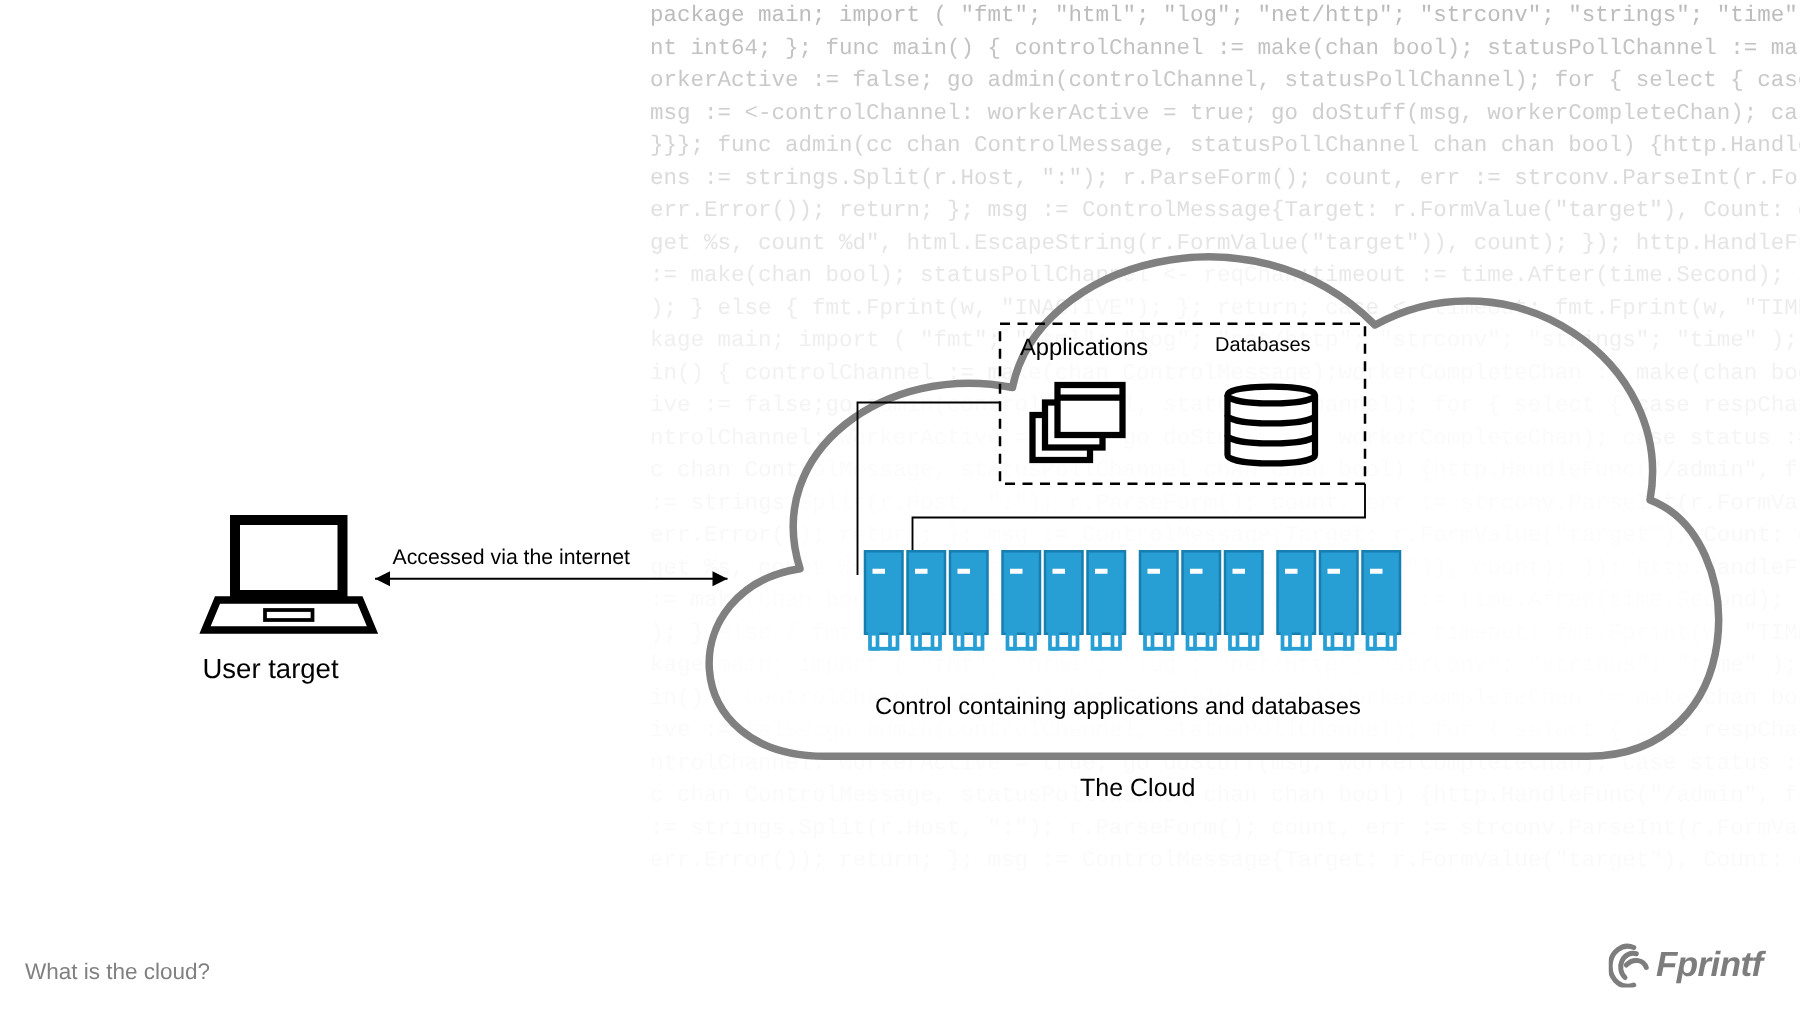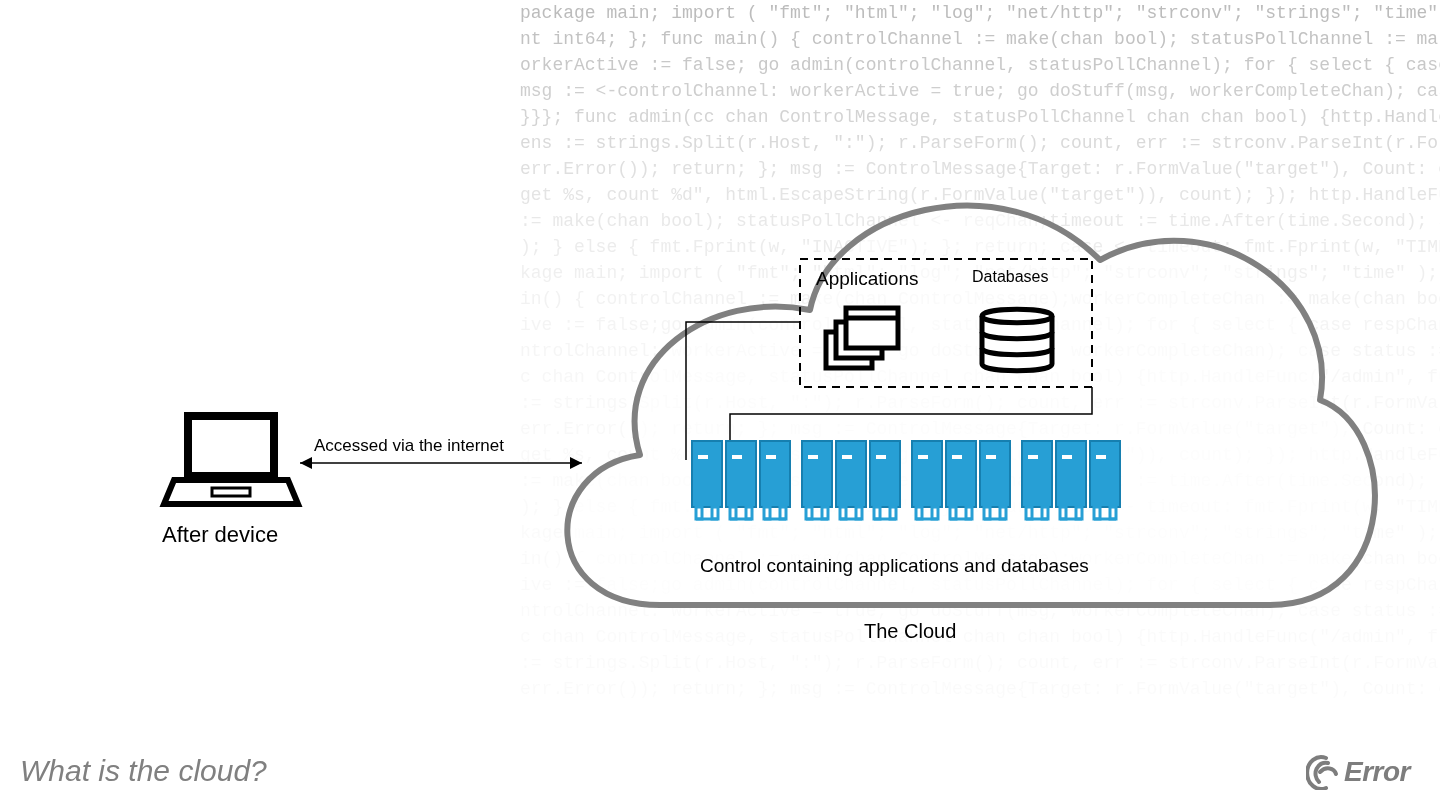--- a/index.html
+++ b/index.html
@@ -63,24 +63,23 @@
   .label {
     position: absolute;
     z-index: 2;
     font-size: 20px;
     color: #000;
   }
   .caption {
     position:absolute;
     bottom:22px;
     left:20px;
-    font-size:30px;
+    font-size:18px;
     color:#808080;
     z-index:2;
-    font-style:italic;
   }
   .brand {
     position:absolute;
     right:30px;
     bottom:20px;
     z-index:2;
     display:flex;
     align-items:center;
     color:#7d7d7d;
   }
@@ -196,34 +195,34 @@
   <polygon points="300,463 312,457 312,469" fill="#000"></polygon>
   <polygon points="582,463 570,457 570,469" fill="#000"></polygon>
 
   <g stroke="#000" fill="none">
     <rect x="188" y="416" width="86" height="60" stroke-width="8"></rect>
     <path d="M 174 480 L 288 480 L 298 504 L 164 504 Z" stroke-width="6" fill="#fff"></path>
     <rect x="212" y="488" width="38" height="8" stroke-width="3"></rect>
   </g>
 </svg>
 
-<div class="label" style="left:162px; top:522px; font-size:22px;">After device</div>
+<div class="label" style="left:162px; top:522px; font-size:22px;">User target</div>
 
 <div class="label" style="left:314px; top:436px; font-size:17px;">Accessed via the internet</div>
 
 <div class="label" style="left:816px; top:268px; font-size:19px;text-align:center;">Applications</div>
 
 <div class="label" style="left:972px; top:268px; font-size:16px;">Databases</div>
 
 <div class="label" style="left:700px; top:555px; font-size:19px;">Control containing applications and databases</div>
 
 <div class="label" style="left:864px; top:620px; font-size:20px;">The Cloud</div>
 
 <div class="caption">What is the cloud?</div>
 
 <div class="brand">
   <svg width="36" height="36" viewBox="0 0 36 36">
     <path d="M 20 4 A 14 16 0 1 0 20 34" fill="none" stroke="#7d7d7d" stroke-width="4" stroke-linecap="round"></path>
     <path d="M 22 9 A 10 11 0 0 0 13 28" fill="none" stroke="#7d7d7d" stroke-width="4" stroke-linecap="round"></path>
     <path d="M 14 18 C 20 12 28 14 30 20" fill="none" stroke="#7d7d7d" stroke-width="4" stroke-linecap="round"></path>
   </svg>
-  <span class="text">Error</span>
+  <span class="text">Fprintf</span>
 </div>
 
 </body></html>

